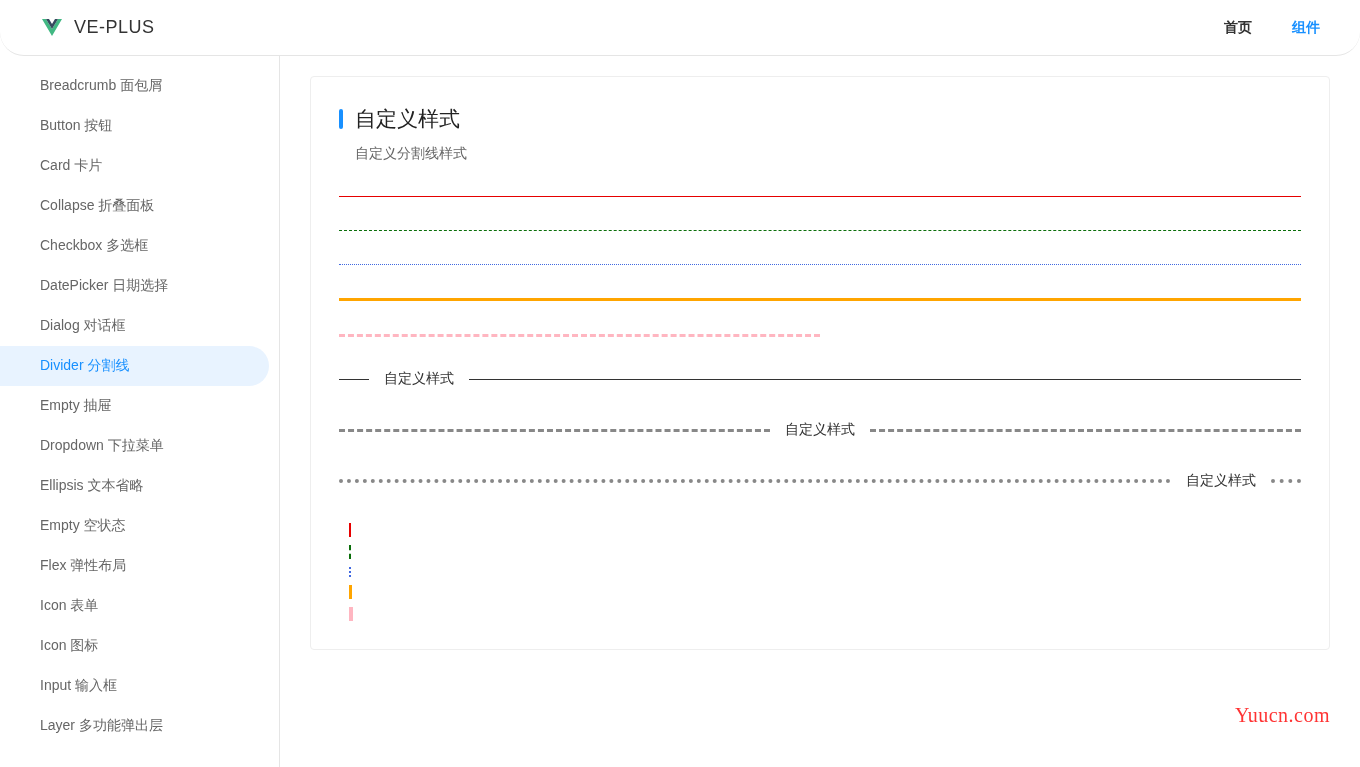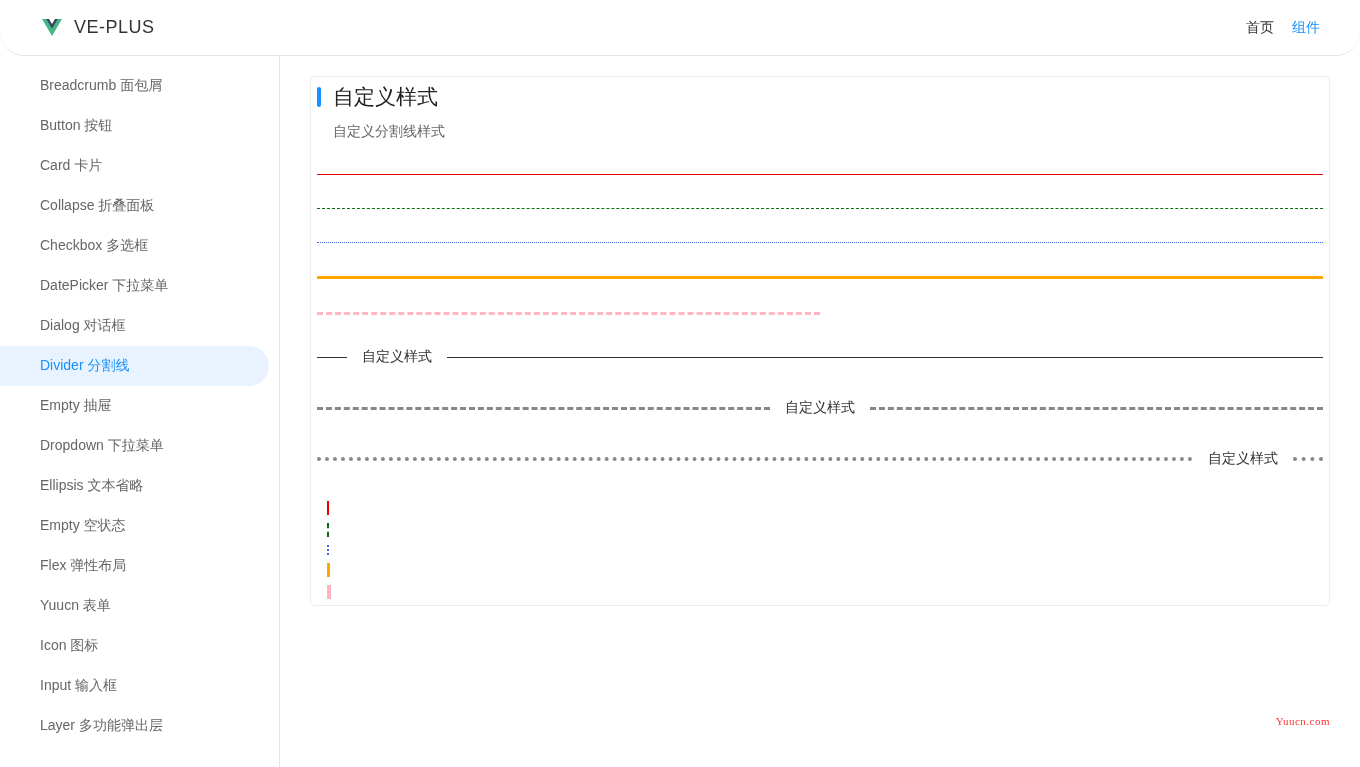--- a/index.html
+++ b/index.html
@@ -14,21 +14,21 @@
       padding: 0 40px;
       border-radius: 24px;
     }
     .header-left {
       display: flex;
       align-items: center;
       gap: 10px;
     }
     .logo { width: 24px; height: 24px; }
     .brand-name { font-size: 18px; font-weight: 500; color: #333; letter-spacing: 0.5px; }
-    .header-right { display: flex; gap: 18px; }
+    .header-right { display: flex; gap: 40px; font-weight: bold; }
     .nav-link { color: #333; font-size: 14px; cursor: pointer; }
     .nav-link.active { color: #1890ff; }
     
     .container {
       display: flex;
       height: calc(100vh - 50px);
     }
     .sidebar {
       width: 280px;
       border-right: 1px solid #e5e5e5;
@@ -56,21 +56,21 @@
       padding: 10px 30px 20px;
       overflow-y: auto;
       position: relative;
     }
     .main::-webkit-scrollbar { width: 6px; }
     .main::-webkit-scrollbar-thumb { background: #ccc; border-radius: 3px; }
     
     .card {
       border: 1px solid #eee;
       border-radius: 4px;
-      padding: 6px;
+      padding: 28px;
       margin-top: 10px;
     }
     .card-title {
       display: flex;
       align-items: center;
       font-size: 21px;
       font-weight: 500;
       color: #222;
       margin-bottom: 12px;
     }
@@ -133,21 +133,21 @@
     .vd-green { border-left: 2px dashed #0a6e0a; }
     .vd-blue { border-left: 2px dotted #4169e1; height: 10px; }
     .vd-orange { border-left: 3px solid #ffa500; }
     .vd-pink { border-left: 4px dashed #ffb6c1; }
     
     .watermark {
       position: fixed;
       bottom: 40px;
       right: 30px;
       color: #ff3333;
-      font-size: 11px;
+      font-size: 20px;
       font-family: serif;
       letter-spacing: 0.5px;
     }
   </style>
 </head>
 <body>
 
 <div class="header">
   <div class="header-left">
     <svg class="logo" viewBox="0 0 24 24">
@@ -162,29 +162,29 @@
   </div>
 </div>
 
 <div class="container">
   <div class="sidebar" id="sidebar">
       <div class="sidebar-item">Breadcrumb 面包屑</div>
       <div class="sidebar-item">Button 按钮</div>
       <div class="sidebar-item">Card 卡片</div>
       <div class="sidebar-item">Collapse 折叠面板</div>
       <div class="sidebar-item">Checkbox 多选框</div>
-      <div class="sidebar-item">DatePicker 下拉菜单</div>
+      <div class="sidebar-item">DatePicker 日期选择</div>
       <div class="sidebar-item">Dialog 对话框</div>
       <div class="sidebar-item active">Divider 分割线</div>
       <div class="sidebar-item">Empty 抽屉</div>
       <div class="sidebar-item">Dropdown 下拉菜单</div>
       <div class="sidebar-item">Ellipsis 文本省略</div>
       <div class="sidebar-item">Empty 空状态</div>
       <div class="sidebar-item">Flex 弹性布局</div>
-      <div class="sidebar-item">Yuucn 表单</div>
+      <div class="sidebar-item">Icon 表单</div>
       <div class="sidebar-item">Icon 图标</div>
       <div class="sidebar-item">Input 输入框</div>
       <div class="sidebar-item">Layer 多功能弹出层</div>
     </div>
 
   <div class="main">
     <div class="card">
       <div class="card-title">
         <span>自定义样式</span>
       </div>

